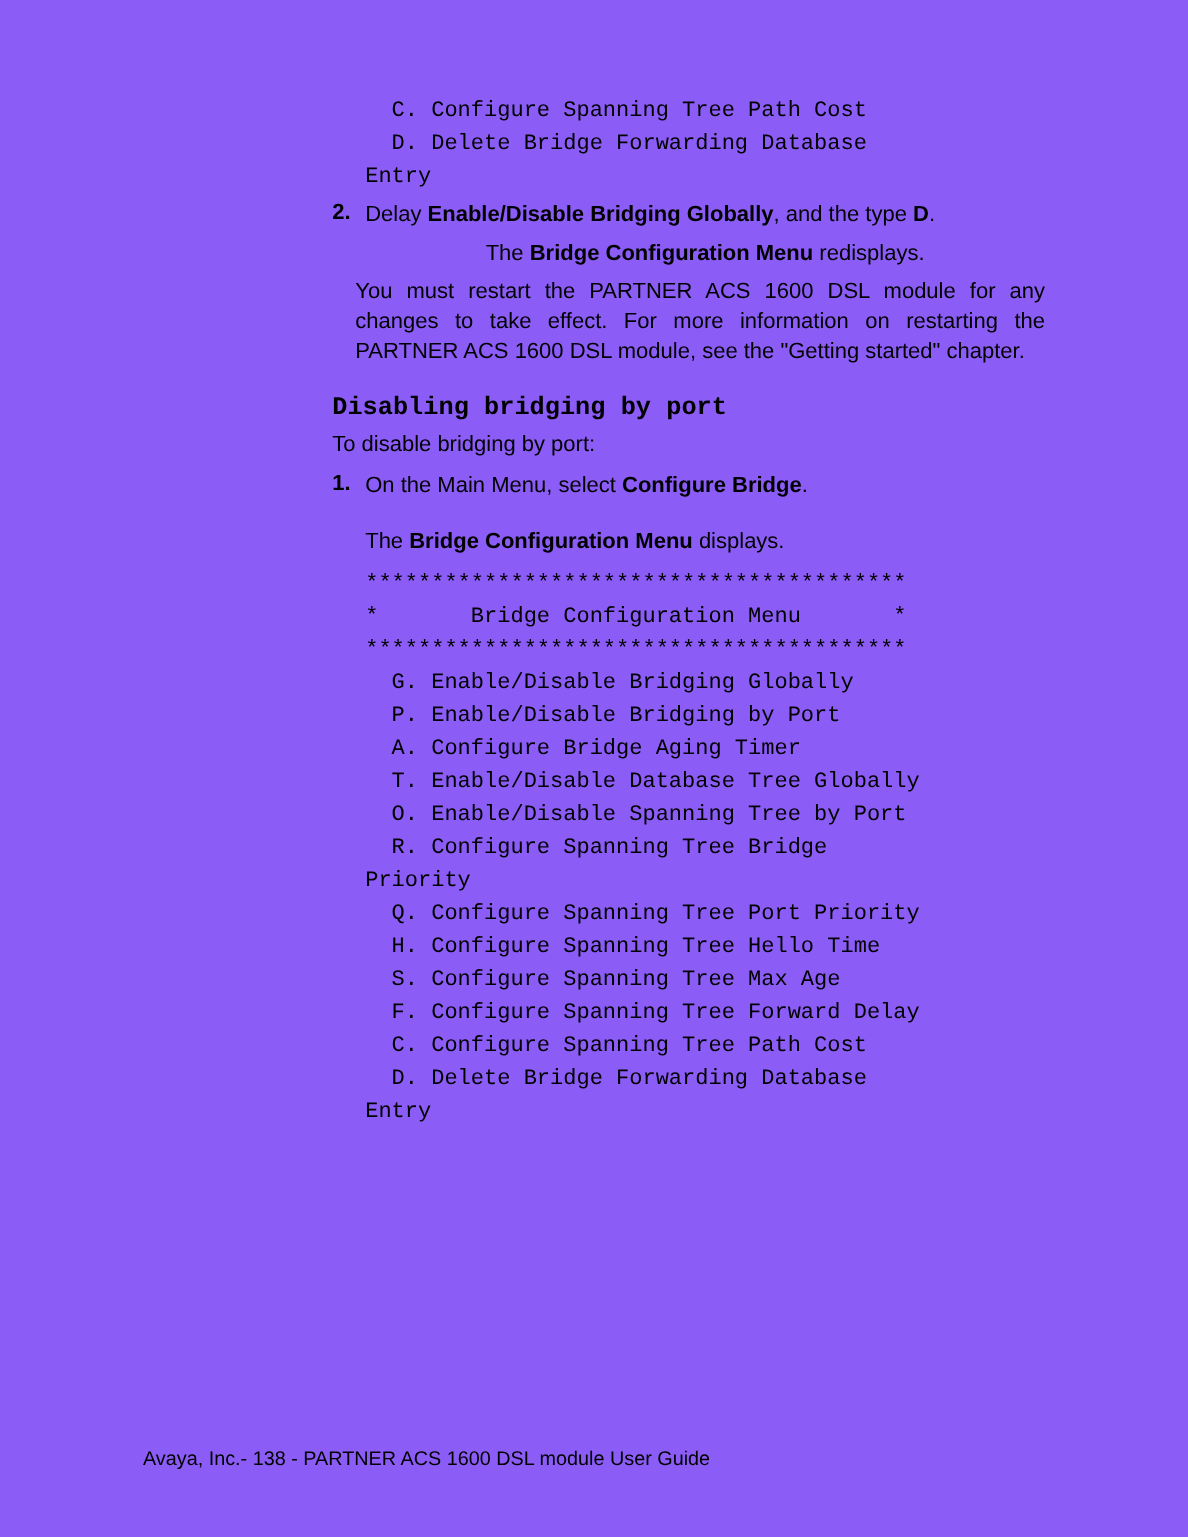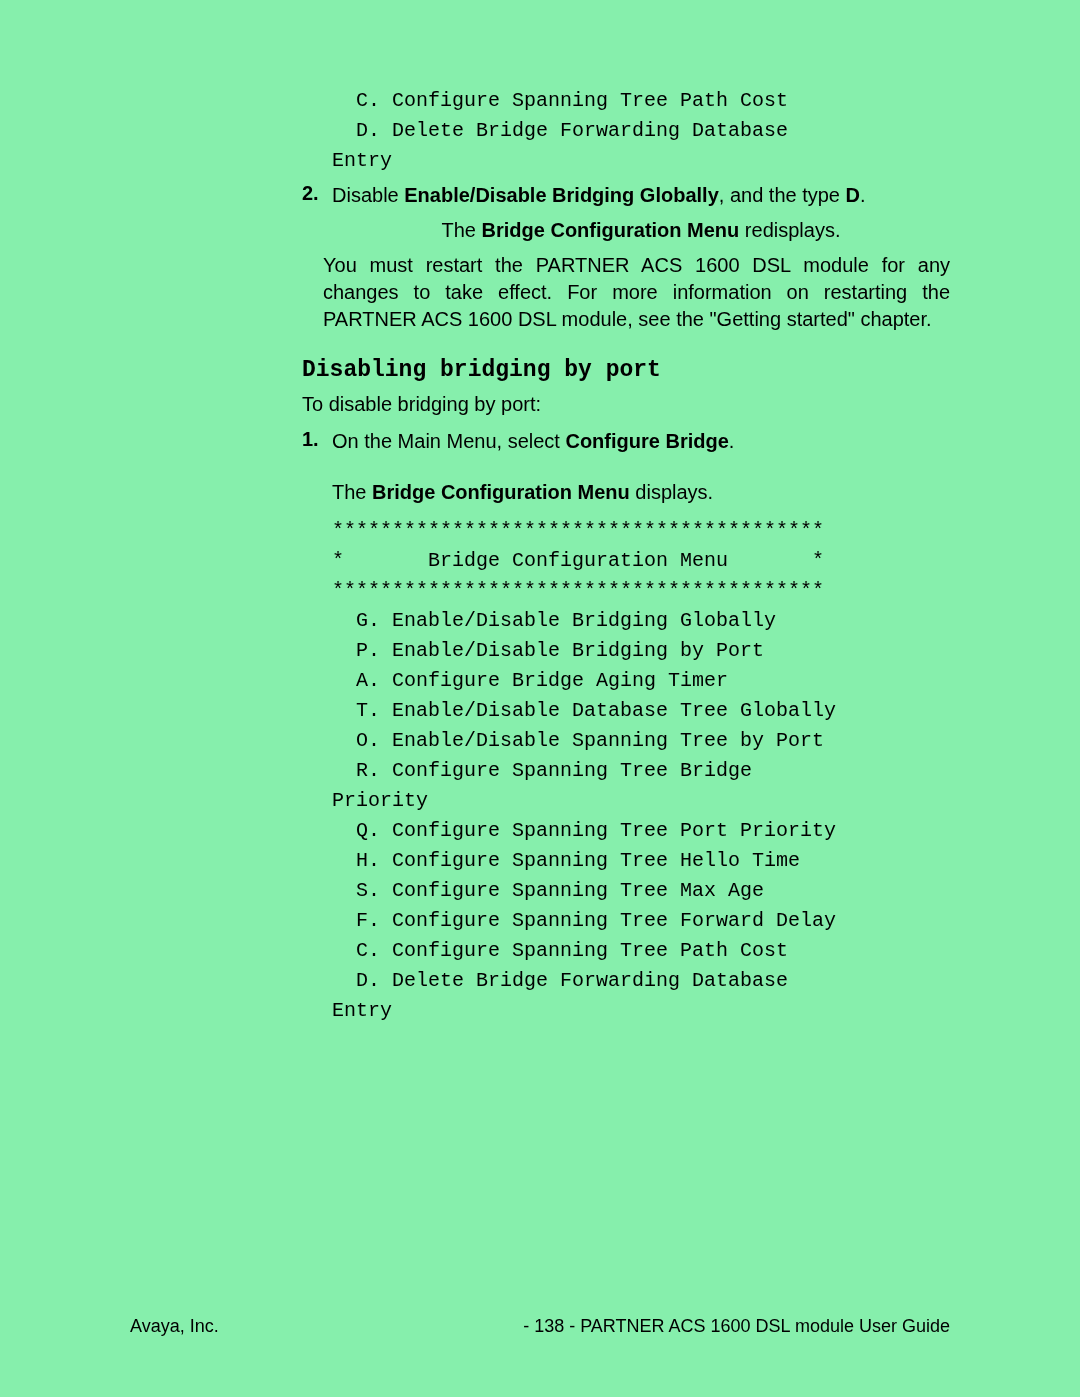--- a/index.html
+++ b/index.html
@@ -6,21 +6,21 @@
     margin: 0;
     padding: 0;
     background: #ffffff;
     font-family: Arial, Helvetica, sans-serif;
     color: #000000;
   }
   .page {
     width: 1080px;
     height: 1397px;
     position: relative;
-    background: #86efac;
+    background: #8b5cf6;
     box-sizing: border-box;
     padding: 80px 130px 60px 130px;
   }
   .content {
     margin-left: 172px;
     margin-right: 0;
     text-align: justify;
   }
   .mono {
     font-family: "Courier New", Courier, monospace;
@@ -61,21 +61,20 @@
     margin: 24px 0 8px 0;
     text-align: left;
     font-family: Liberation Mono, monospace;
   }
   .footer {
     position: absolute;
     bottom: 60px;
     left: 130px;
     right: 130px;
     display: flex;
-    justify-content: space-between;
     font-size: 18px;
   }
   .mono-block {
     margin-top: 6px;
     margin-bottom: 6px;
   }
 </style>
 </head>
 <body>
 
@@ -86,21 +85,21 @@
     <div class="indent mono-block">
       <p class="mono">  C. Configure Spanning Tree Path Cost</p>
       <p class="mono"></p>
       <p class="mono">  D. Delete Bridge Forwarding Database</p>
       <p class="mono">Entry</p>
     </div>
 
     <div class="step-row">
       <div class="step-num">2.</div>
       <div class="step-body">
-        <span>Disable </span><span class="bold">Enable/Disable Bridging Globally</span><span>, and the type </span><span class="bold">D</span><span>.</span>
+        <span>Delay </span><span class="bold">Enable/Disable Bridging Globally</span><span>, and the type </span><span class="bold">D</span><span>.</span>
       </div>
     </div>
 
     <p class="body-text indent" style="margin-top:8px; text-align:center;">
       <span>The </span><span class="bold">Bridge Configuration Menu</span><span> redisplays.</span>
     </p>
 
     <p class="body-text indent" style="margin-top:8px;margin-left:21px;">You must restart the PARTNER ACS 1600 DSL module for any changes to take effect.  For more information on restarting the PARTNER ACS 1600 DSL module, see the "Getting started" chapter.</p>
 
     <h3 class="section">Disabling bridging by port</h3>

